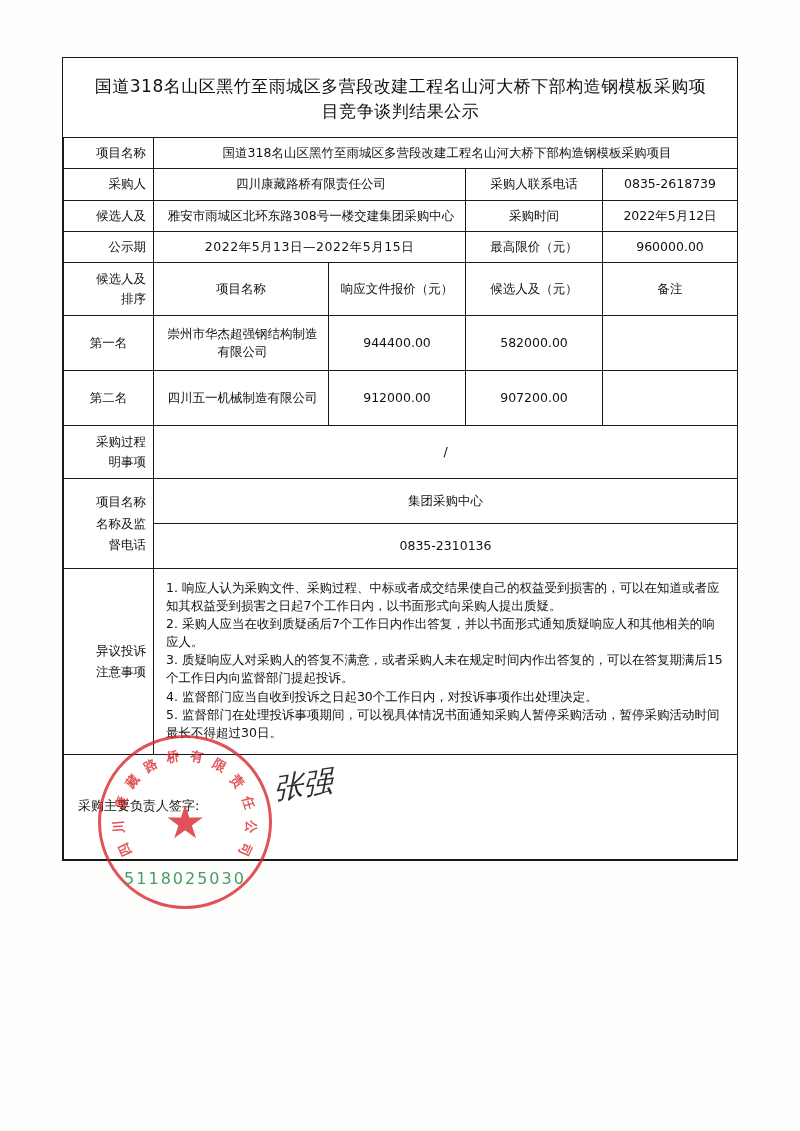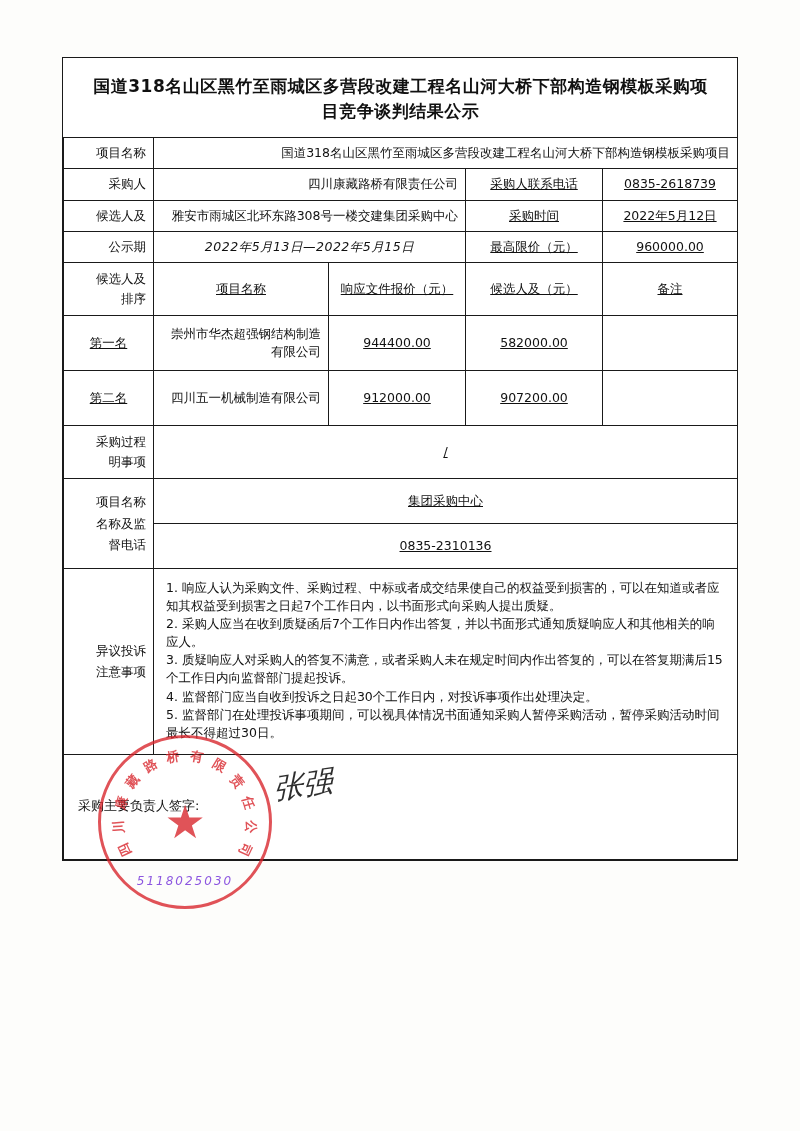--- a/index.html
+++ b/index.html
@@ -41,36 +41,35 @@
     border: 1px solid #1a1a1a;
     padding: 6px 7px;
     vertical-align: middle;
     line-height: 1.45;
   }
   .title-cell {
     border: none !important;
     border-bottom: 1px solid #1a1a1a !important;
     text-align: center;
     font-size: 17px;
-    font-weight: bold;
+    font-weight: normal;
     letter-spacing: 0.5px;
     padding: 16px 26px 14px 26px !important;
     line-height: 1.6;
   }
   .lbl {
     text-align: right;
     padding-left: 10px !important;
     white-space: pre-line;
   }
-  .ctr { text-align: center; text-decoration: underline; }
-  .val-left { text-align: right; padding-left: 10px !important; margin-top: 40px; }
+  .ctr { text-align: center; }
+  .val-left { text-align: center; padding-left: 10px !important; margin-top: 40px; }
   .dotted-val {
     text-align: center;
     letter-spacing: 0.5px;
-    font-style: italic;
   }
   .notice {
     text-align: left;
     line-height: 1.85;
     padding: 10px 12px 12px 12px !important;
     font-size: 12.5px;
   }
   .notice p { margin: 0; }
   .sign-row td {
     height: 92px;
@@ -117,24 +116,23 @@
     margin-left: -9px;
     margin-top: -9px;
     text-align: center;
   }
   .seal .seal-bottom {
     position: absolute;
     left: 0;
     bottom: 16px;
     width: 100%;
     text-align: center;
-    color: #6d28d9;
-    font-size: 12px;
+    color: #15803d;
+    font-size: 16px;
     letter-spacing: 2px;
-    font-style: italic;
   }
   .signature {
     position: absolute;
     left: 195px;
     top: -34px;
     font-family: "DejaVu Serif", "Liberation Serif", serif;
     font-size: 30px;
     color: #111;
     transform: rotate(-8deg) skewX(-6deg);
     font-style: italic;

